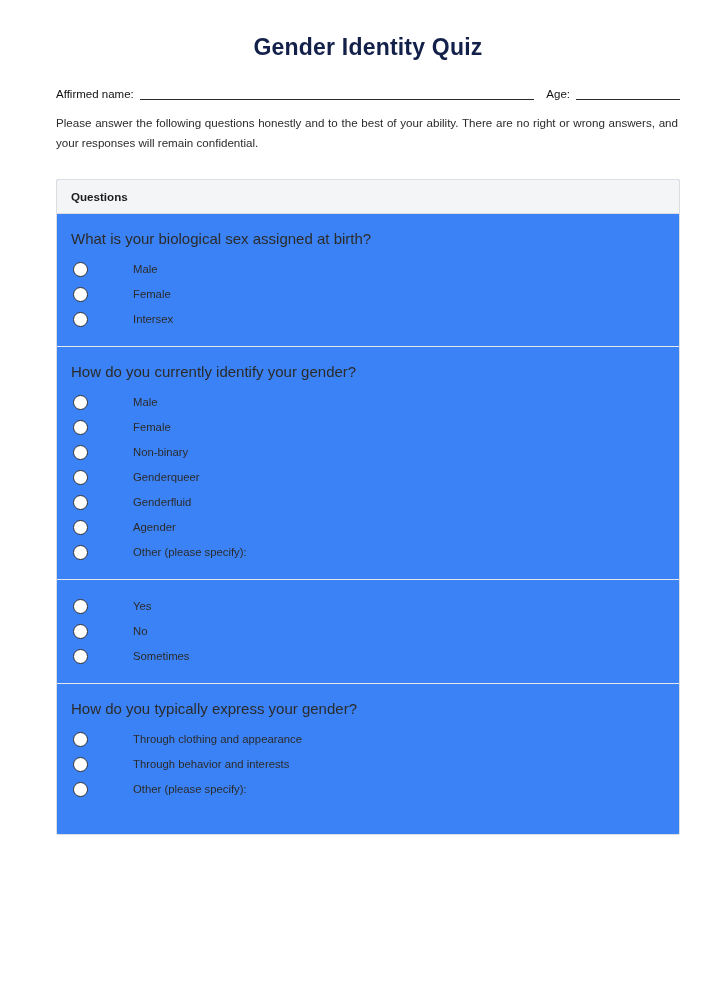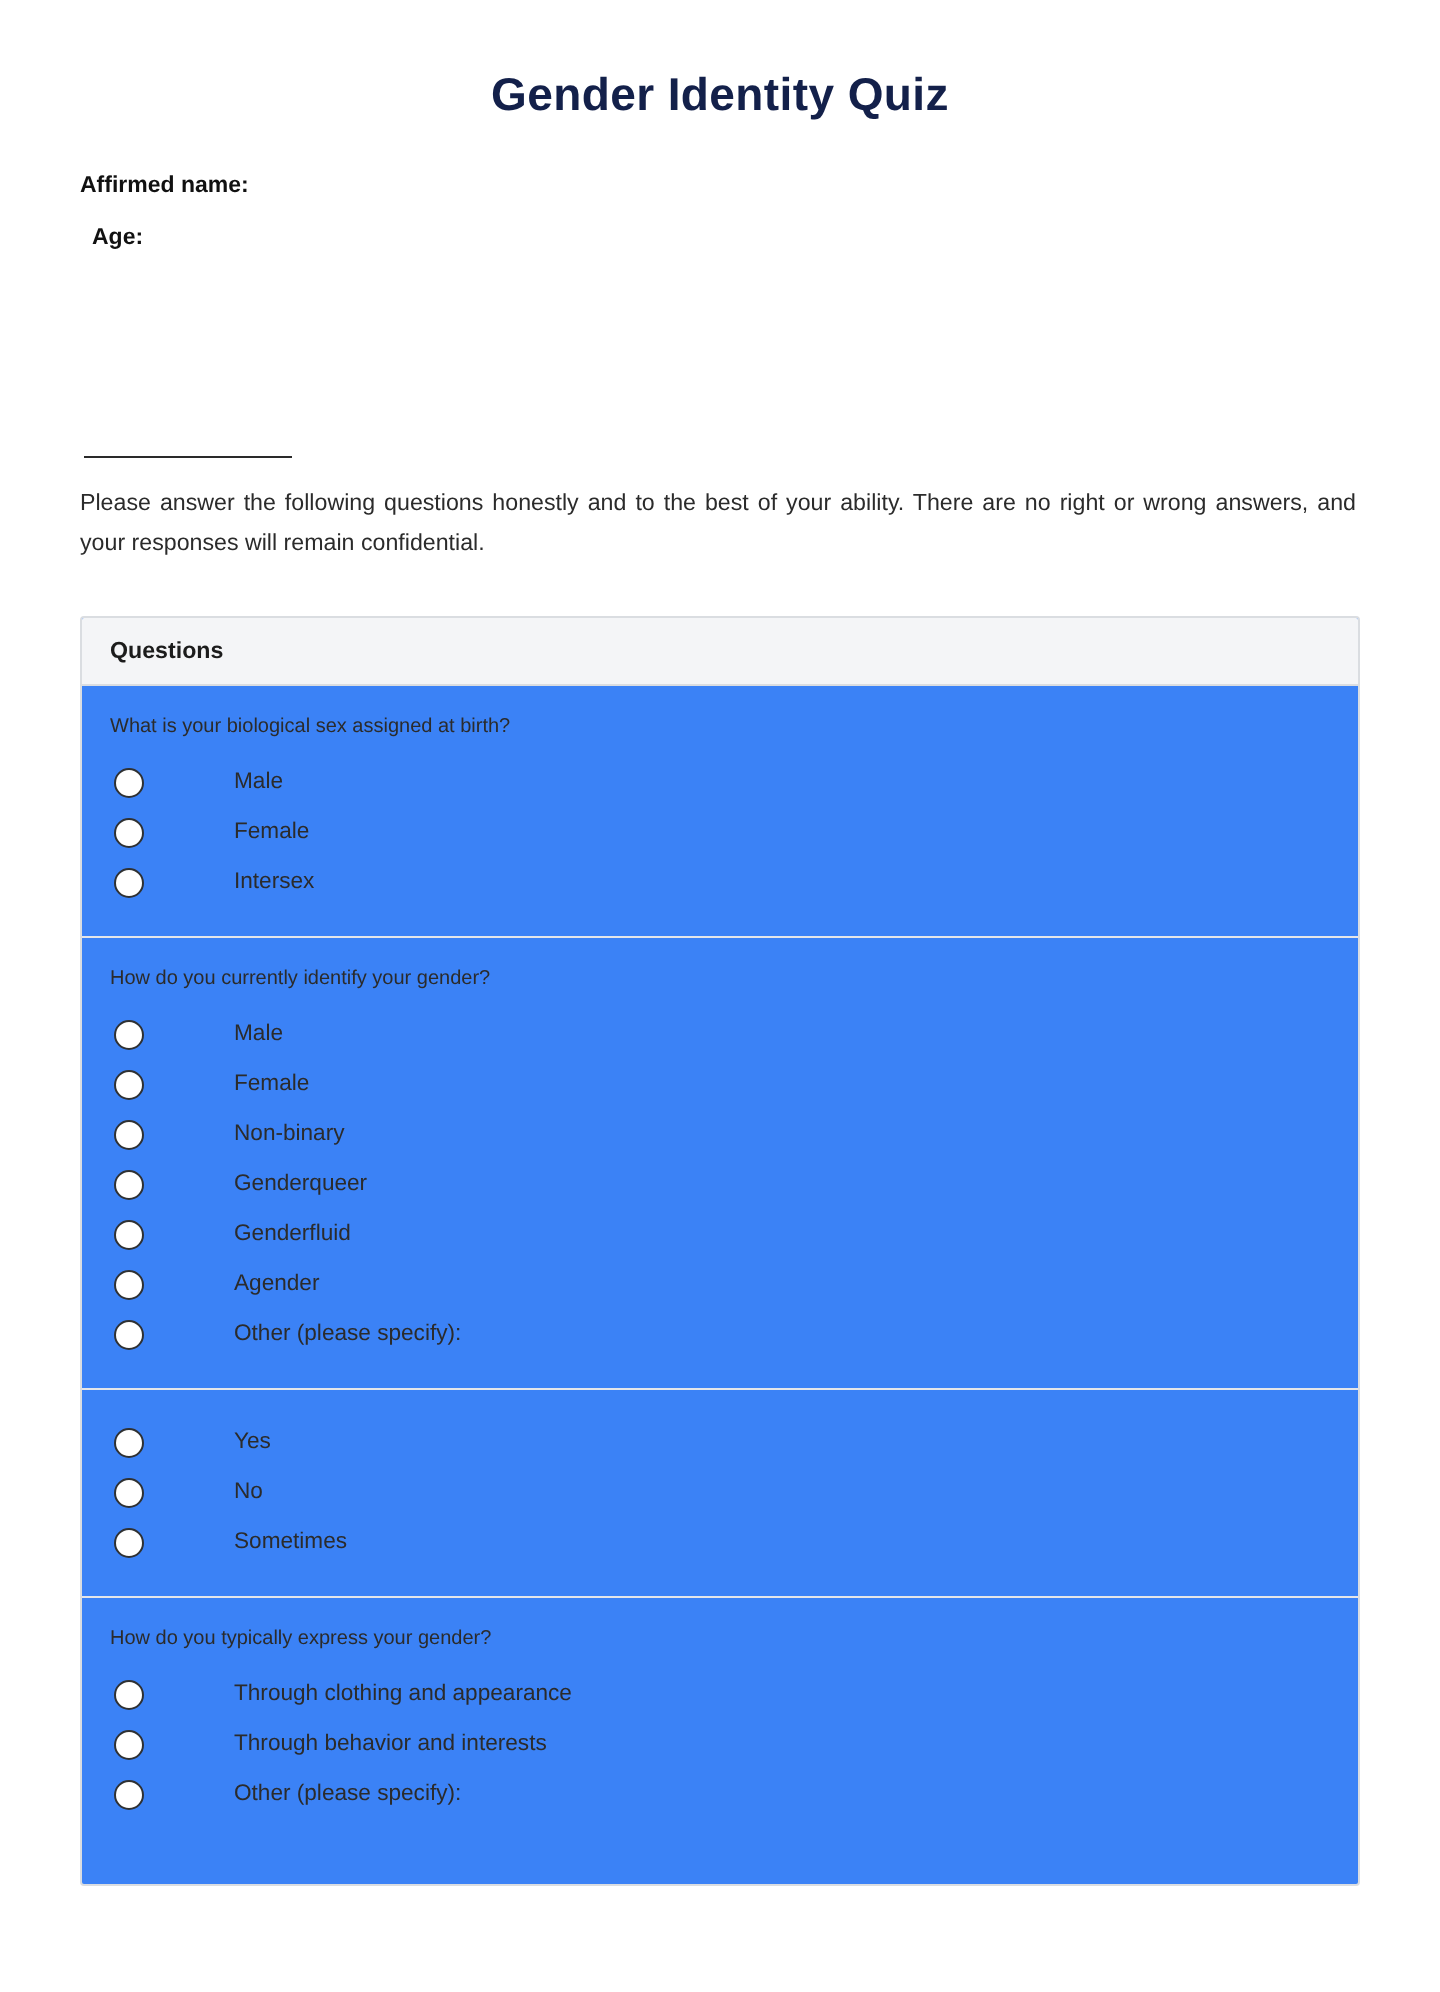--- a/index.html
+++ b/index.html
@@ -11,40 +11,39 @@
     width: 720px;
     height: 996px;
     background: #ffffff;
     font-family: "Liberation Sans", sans-serif;
     color: #1a1a1a;
     overflow: hidden;
   }
   .page {
     width: 720px;
     height: 996px;
-    padding: 26px 40px 0 40px;
+    padding: 26px 40px 0 56px;
     position: relative;
   }
   .doc-title {
     text-align: center;
     font-size: 23px;
     font-weight: bold;
     color: #13204a;
     letter-spacing: 0.2px;
     margin: 8px 0 0 0;
     font-family: "Liberation Sans", sans-serif;
   }
   .name-row {
     display: flex;
-    align-items: flex-start;
+    align-items: center;
     margin-top: 26px;
     font-size: 11.5px;
-    font-weight: bold;
+    font-weight: normal;
     color: #111111;
-    flex-direction: column;
   }
   .name-label {
     white-space: nowrap;
     padding-right: 4px;
   }
   .rule {
     flex: 1 1 auto;
     border-bottom: 1.3px solid #2a2a2a;
     height: 13px;
     margin: 0 6px 1px 2px;
@@ -84,21 +83,21 @@
     color: #1c1c1c;
   }
   .question-block {
     border-bottom: 1px solid #e4e6e9;
     padding: 14px 14px 14px 14px;
   }
   .question-block:last-child {
     border-bottom: none;
   }
   .q-text {
-    font-size: 10px;
+    font-size: 15px;
     color: #2b2b2b;
     margin-bottom: 8px;
     line-height: 1.4;
   }
   .option {
     display: flex;
     align-items: center;
     margin: 0 0 0 2px;
     padding: 5px 0;
     gap: 36px;

